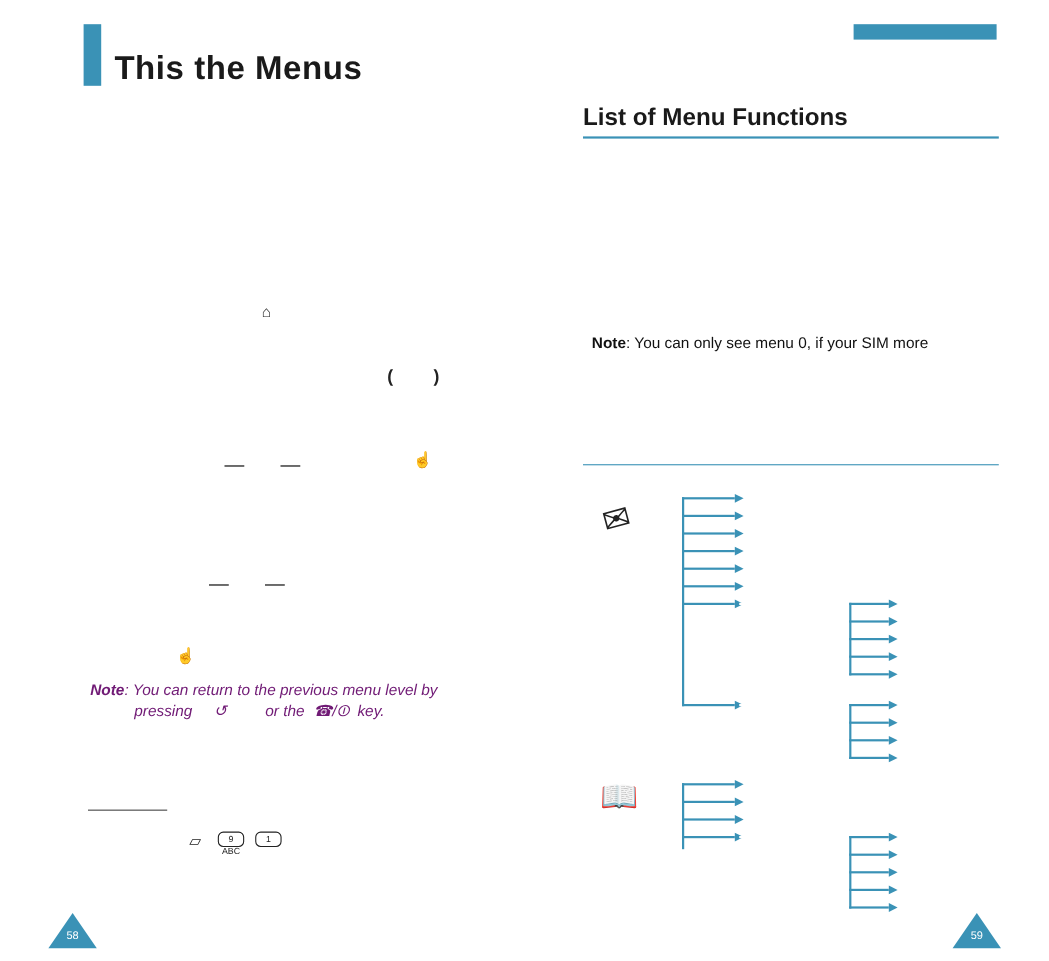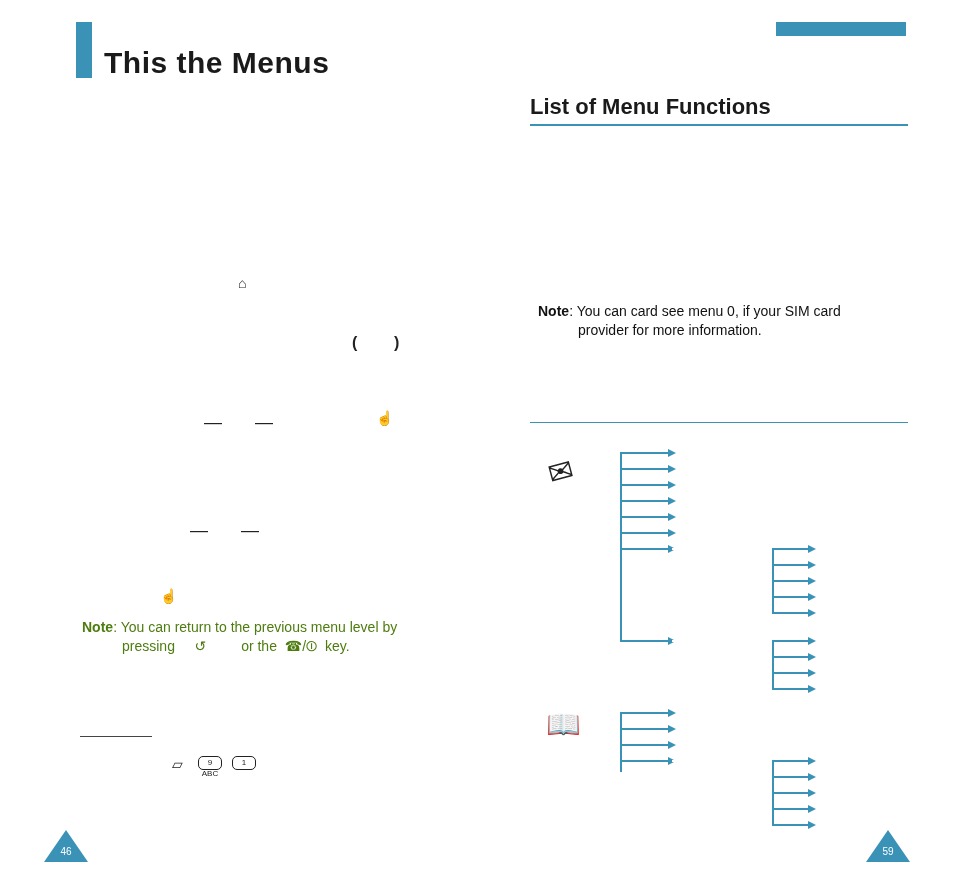--- a/index.html
+++ b/index.html
@@ -60,21 +60,22 @@
     height: 2px;
     background: #3a92b6;
   }
   .note-left {
     position: absolute;
     top: 618px;
     left: 82px;
     width: 380px;
     font-size: 14px;
     line-height: 1.35;
-    color: #4d7c0f;
+    color: #701a75;
+    font-style: italic;
   }
   .note-left .label { font-weight: bold; }
   .note-left .indent { display: block; padding-left: 40px; }
 
   .note-right {
     position: absolute;
     top: 302px;
     left: 538px;
     width: 360px;
     font-size: 14px;
@@ -227,22 +228,21 @@
       <span>key.</span>
     </span>
   </div>
 
   <div class="footnote-rule"></div>
   <span class="glyph tiny" style="top:756px; left:172px;">▱</span>
   <span class="small-key" style="top:756px; left:198px;">9 ABC</span>
   <span class="small-key" style="top:756px; left:232px;">1</span>
 
   <div class="note-right">
-    <span class="label">Note</span><span>: You can card see menu 0, if your SIM card</span>
-    <span class="indent">provider for more information.</span>
+    <span class="label">Note</span><span>: You can only see menu 0, if your SIM more</span>
   </div>
 
   <div class="thin-rule" style="top:422px; left:530px; width:378px;"></div>
 
   <div class="tree">
 
     <span class="icon-envelope" style="top:10px; left:8px;">✉</span>
     <span class="icon-book" style="top:264px; left:6px;">📖</span>
 
     <div class="vline" style="top:8px; left:80px; height:190px;"></div>
@@ -306,18 +306,18 @@
       <div class="arrow" style="top:329px; left:268px;"></div>
     <div class="hline" style="top:348px; left:232px; width:36px;"></div>
       <div class="arrow" style="top:345px; left:268px;"></div>
     <div class="hline" style="top:364px; left:232px; width:36px;"></div>
       <div class="arrow" style="top:361px; left:268px;"></div>
     <div class="hline" style="top:380px; left:232px; width:36px;"></div>
       <div class="arrow" style="top:377px; left:268px;"></div>
   </div>
 
   <div class="page-tri" style="left:44px;">
-    <span class="num">46</span>
+    <span class="num">58</span>
   </div>
   <div class="page-tri" style="right:44px;">
     <span class="num">59</span>
   </div>
 </div>
 
 </body></html>

